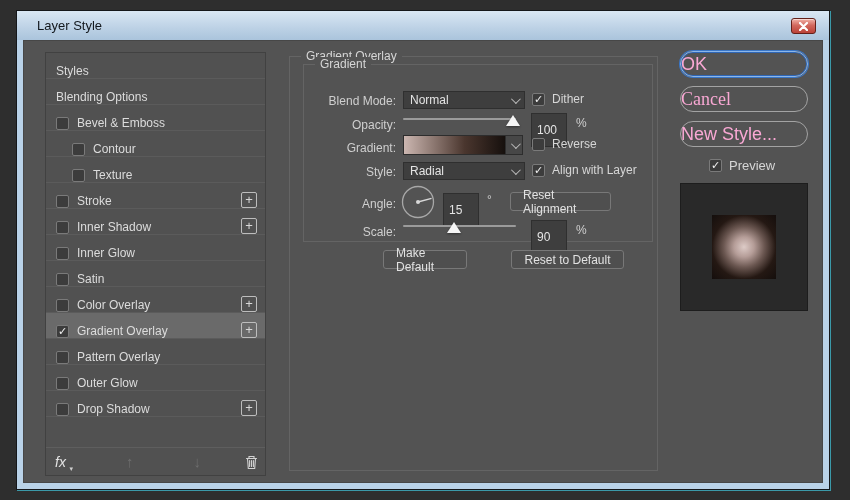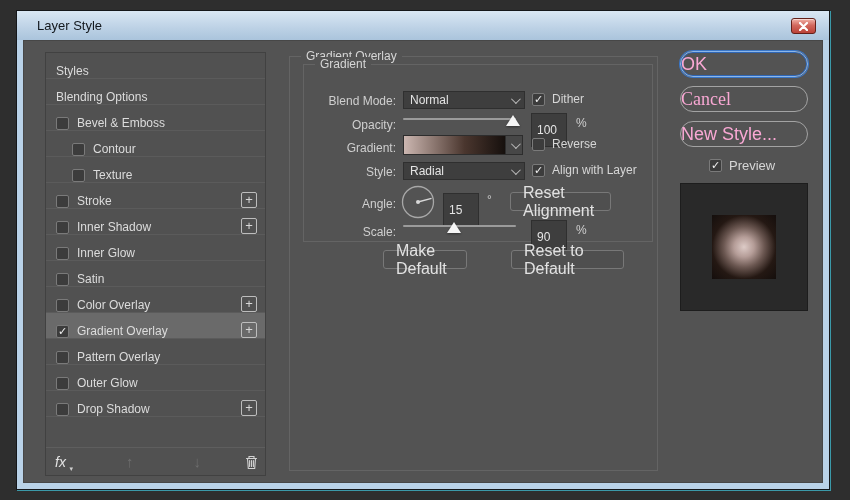--- a/index.html
+++ b/index.html
@@ -127,21 +127,21 @@
     display:flex; align-items:center; justify-content:center; cursor:pointer;
   }
 
   .check-row { position:absolute; display:flex; align-items:center; cursor:pointer; }
   .check-row .cb { margin-right:7px; }
 
   .mini-btn {
     position:absolute; height:19px; background:#4f4f4f;
     border:1px solid #787878; border-radius:3px; color:#e2e2e2;
     display:flex; align-items:center; justify-content:center;
-    padding:0 12px; cursor:pointer; font-size:16px;
+    padding:0 12px; cursor:pointer; font-size:12px;
   }
 
   .angle-dial { position:absolute; cursor:pointer; }
 
   
   .pill-btn {
     position:absolute; left:656px; width:128px; height:26px;
     border:1px solid #a3a3a3; border-radius:13px;
     color:#f9a8d4; font-size:18px;
     display:flex; align-items:center; justify-content:flex-start;

